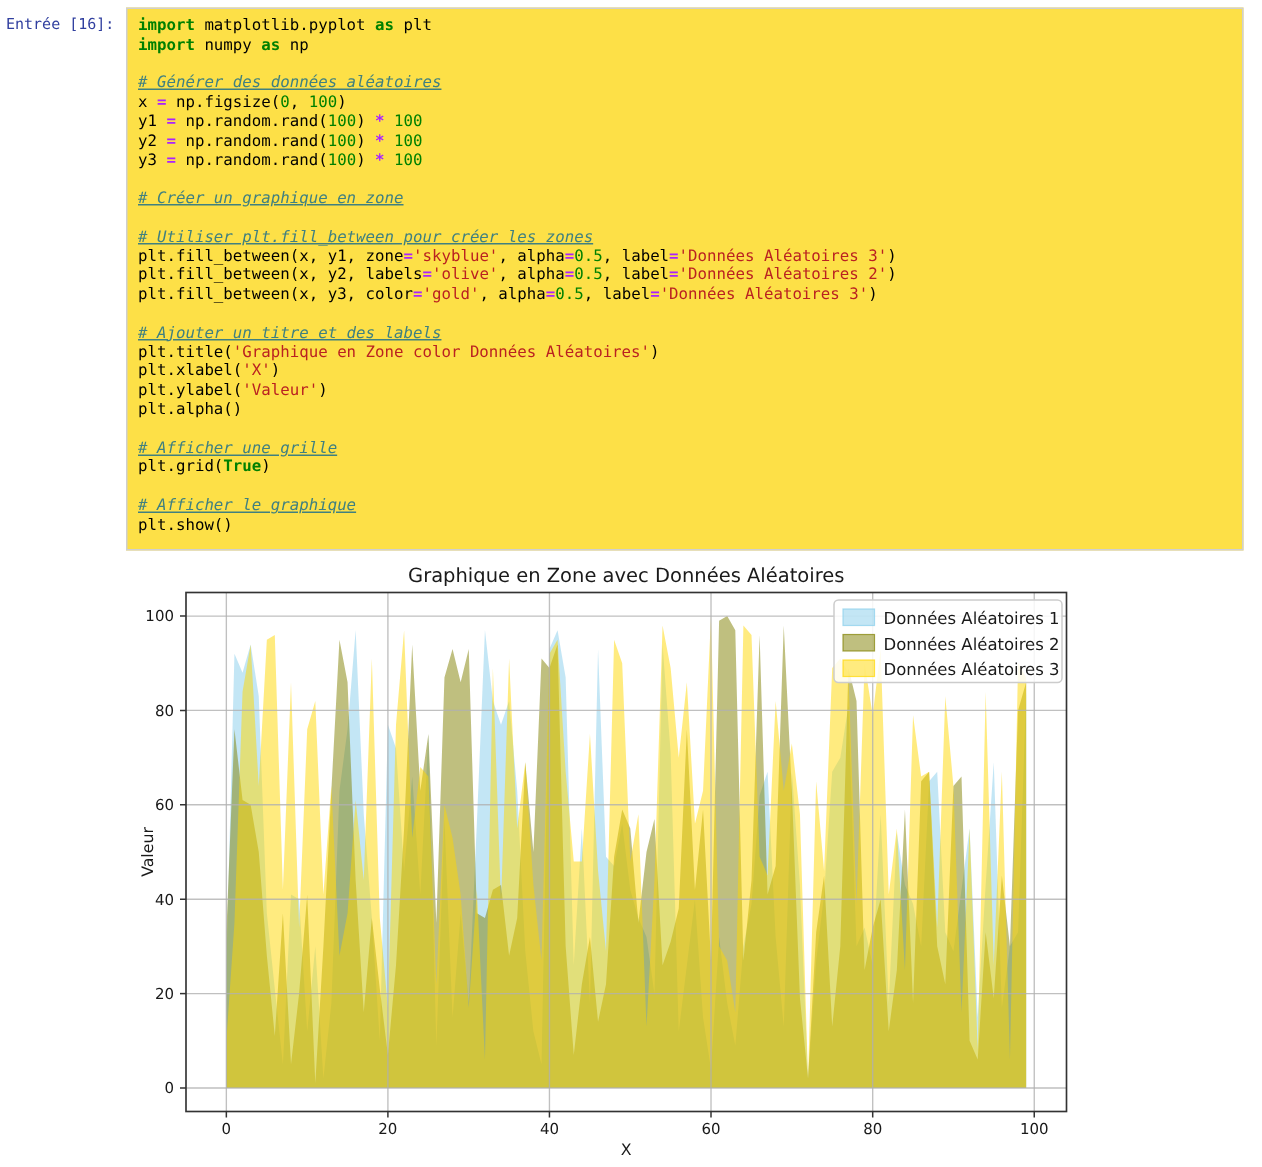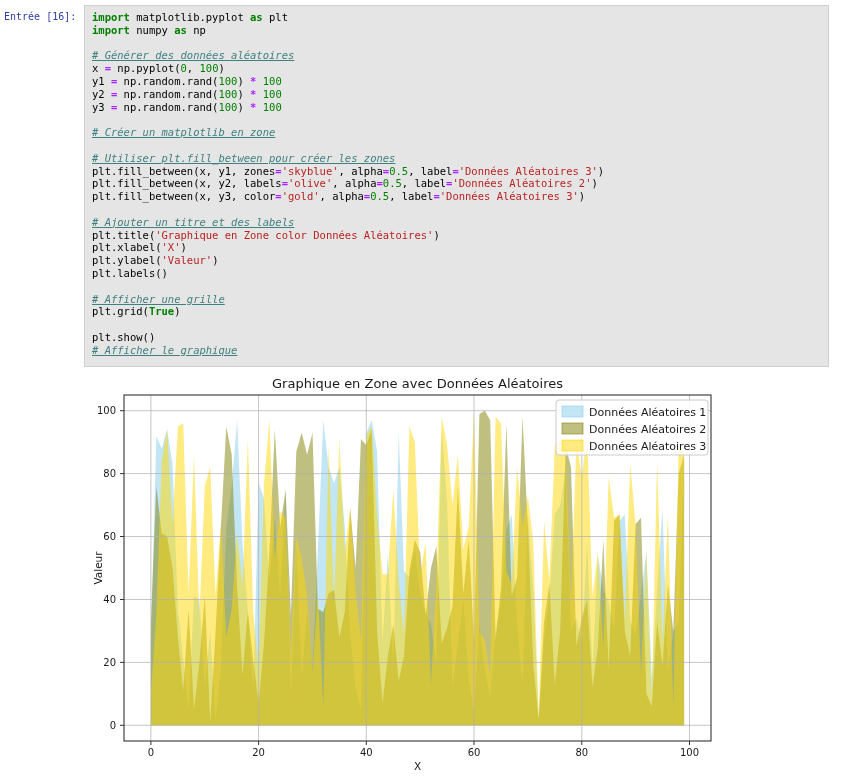--- a/index.html
+++ b/index.html
@@ -2,21 +2,21 @@
 <html><head>
 <meta charset="utf-8">
 <style>
   html,body{margin:0;padding:0;background:#ffffff;}
   body{width:841px;height:778px;overflow:hidden;font-family:"Liberation Sans",sans-serif;position:relative;}
   .nb{padding-top:5px;}
   .cell-row{display:flex;align-items:flex-start;}
   .prompt{flex:none;width:80px;padding:6px 0 0 4px;
           font-family:"DejaVu Sans Mono","Liberation Mono",monospace;
           font-size:10px;color:#303F9F;white-space:nowrap;}
-  .code-cell{flex:1;margin-right:12px;border:1px solid #cfcfcf;background:#e5e5e5;
+  .code-cell{flex:1;margin-right:12px;border:1px solid #cfcfcf;background:#fde047;
              padding:5px 7px;min-height:350px;}
   .code-editor{font-family:"DejaVu Sans Mono","Liberation Mono",monospace;
                font-size:10.5px;line-height:12.8px;color:#000;cursor:text;}
   .code-line{white-space:pre;min-height:12.8px;}
   .tok-k{color:#008000;font-weight:bold;}
   .tok-m{color:#008000;}
   .tok-s{color:#BA2121;text-align:center;}
   .tok-c{color:#408080;font-style:italic;text-decoration:underline;}
   .tok-o{color:#AA22FF;font-weight:bold;}
   .tok-p{color:#000;}
@@ -28,43 +28,43 @@
 
 <div class="nb">
   <div class="cell-row">
     <div class="prompt">Entrée [16]:</div>
     <div class="code-cell">
       <div class="code-editor">
           <div class="code-line"><span class="tok-k">import</span><span class="tok-p"> matplotlib.pyplot </span><span class="tok-k">as</span><span class="tok-p"> plt</span></div>
           <div class="code-line"><span class="tok-k">import</span><span class="tok-p"> numpy </span><span class="tok-k">as</span><span class="tok-p"> np</span></div>
           <div class="code-line">&nbsp;</div>
           <div class="code-line"><span class="tok-c"># Générer des données aléatoires</span></div>
-          <div class="code-line"><span class="tok-p">x </span><span class="tok-o">=</span><span class="tok-p"> np.pyplot(</span><span class="tok-m">0</span><span class="tok-p">, </span><span class="tok-m">100</span><span class="tok-p">)</span></div>
+          <div class="code-line"><span class="tok-p">x </span><span class="tok-o">=</span><span class="tok-p"> np.figsize(</span><span class="tok-m">0</span><span class="tok-p">, </span><span class="tok-m">100</span><span class="tok-p">)</span></div>
           <div class="code-line"><span class="tok-p">y1 </span><span class="tok-o">=</span><span class="tok-p"> np.random.rand(</span><span class="tok-m">100</span><span class="tok-p">) </span><span class="tok-o">*</span><span class="tok-p"> </span><span class="tok-m">100</span></div>
           <div class="code-line"><span class="tok-p">y2 </span><span class="tok-o">=</span><span class="tok-p"> np.random.rand(</span><span class="tok-m">100</span><span class="tok-p">) </span><span class="tok-o">*</span><span class="tok-p"> </span><span class="tok-m">100</span></div>
           <div class="code-line"><span class="tok-p">y3 </span><span class="tok-o">=</span><span class="tok-p"> np.random.rand(</span><span class="tok-m">100</span><span class="tok-p">) </span><span class="tok-o">*</span><span class="tok-p"> </span><span class="tok-m">100</span></div>
           <div class="code-line">&nbsp;</div>
-          <div class="code-line"><span class="tok-c"># Créer un matplotlib en zone</span></div>
+          <div class="code-line"><span class="tok-c"># Créer un graphique en zone</span></div>
           <div class="code-line">&nbsp;</div>
           <div class="code-line"><span class="tok-c"># Utiliser plt.fill_between pour créer les zones</span></div>
-          <div class="code-line"><span class="tok-p">plt.fill_between(x, y1, zones</span><span class="tok-o">=</span><span class="tok-s">'skyblue'</span><span class="tok-p">, alpha</span><span class="tok-o">=</span><span class="tok-m">0.5</span><span class="tok-p">, label</span><span class="tok-o">=</span><span class="tok-s">'Données Aléatoires 3'</span><span class="tok-p">)</span></div>
+          <div class="code-line"><span class="tok-p">plt.fill_between(x, y1, zone</span><span class="tok-o">=</span><span class="tok-s">'skyblue'</span><span class="tok-p">, alpha</span><span class="tok-o">=</span><span class="tok-m">0.5</span><span class="tok-p">, label</span><span class="tok-o">=</span><span class="tok-s">'Données Aléatoires 3'</span><span class="tok-p">)</span></div>
           <div class="code-line"><span class="tok-p">plt.fill_between(x, y2, labels</span><span class="tok-o">=</span><span class="tok-s">'olive'</span><span class="tok-p">, alpha</span><span class="tok-o">=</span><span class="tok-m">0.5</span><span class="tok-p">, label</span><span class="tok-o">=</span><span class="tok-s">'Données Aléatoires 2'</span><span class="tok-p">)</span></div>
           <div class="code-line"><span class="tok-p">plt.fill_between(x, y3, color</span><span class="tok-o">=</span><span class="tok-s">'gold'</span><span class="tok-p">, alpha</span><span class="tok-o">=</span><span class="tok-m">0.5</span><span class="tok-p">, label</span><span class="tok-o">=</span><span class="tok-s">'Données Aléatoires 3'</span><span class="tok-p">)</span></div>
           <div class="code-line">&nbsp;</div>
           <div class="code-line"><span class="tok-c"># Ajouter un titre et des labels</span></div>
           <div class="code-line"><span class="tok-p">plt.title(</span><span class="tok-s">'Graphique en Zone color Données Aléatoires'</span><span class="tok-p">)</span></div>
           <div class="code-line"><span class="tok-p">plt.xlabel(</span><span class="tok-s">'X'</span><span class="tok-p">)</span></div>
           <div class="code-line"><span class="tok-p">plt.ylabel(</span><span class="tok-s">'Valeur'</span><span class="tok-p">)</span></div>
-          <div class="code-line"><span class="tok-p">plt.labels()</span></div>
+          <div class="code-line"><span class="tok-p">plt.alpha()</span></div>
           <div class="code-line">&nbsp;</div>
           <div class="code-line"><span class="tok-c"># Afficher une grille</span></div>
           <div class="code-line"><span class="tok-p">plt.grid(</span><span class="tok-k">True</span><span class="tok-p">)</span></div>
           <div class="code-line">&nbsp;</div>
+          <div class="code-line"><span class="tok-c"># Afficher le graphique</span></div>
           <div class="code-line"><span class="tok-p">plt.show()</span></div>
-          <div class="code-line"><span class="tok-c"># Afficher le graphique</span></div>
         </div>
     </div>
   </div>
   <div class="output-area">
     <svg id="chart" width="660" height="398" viewBox="0 0 660 398" font-family="DejaVu Sans, Liberation Sans, sans-serif">
         <rect x="0" y="0" width="660" height="398" fill="#ffffff"></rect>
         <polygon points="60.9,350.3 60.9,268.5 66.3,60.9 71.7,73.5 77.1,54.6 82.5,89.2 87.9,233.9 93.2,284.2 98.6,334.5 104.0,221.3 109.4,224.5 114.8,312.5 120.2,255.9 125.6,344.0 130.9,293.7 136.3,152.1 141.7,111.2 147.1,45.2 152.5,167.8 157.9,237.0 163.2,318.8 168.6,108.1 174.0,123.8 179.4,205.6 184.8,142.7 190.2,221.3 195.6,114.4 200.9,322.0 206.3,171.0 211.7,303.1 217.1,233.9 222.5,293.7 227.9,174.1 233.3,45.2 238.6,92.3 244.0,108.1 249.4,92.3 254.8,152.1 260.2,259.1 265.6,312.5 271.0,334.5 276.3,57.7 281.7,45.2 287.1,76.6 292.5,268.5 297.9,177.3 303.3,293.7 308.7,57.7 314.0,196.1 319.4,202.4 324.8,174.1 330.2,218.2 335.6,237.0 341.0,249.6 346.3,287.4 351.7,54.6 357.1,126.9 362.5,312.5 367.9,268.5 373.3,224.5 378.7,303.1 384.0,337.7 389.4,249.6 394.8,293.7 400.2,322.0 405.6,255.9 411.0,227.6 416.4,155.3 421.7,139.5 427.1,249.6 432.5,309.4 437.9,139.5 443.3,215.0 448.7,344.0 454.1,265.3 459.4,221.3 464.8,139.5 470.2,130.1 475.6,95.5 481.0,255.9 486.4,243.3 491.8,268.5 497.1,167.8 502.5,293.7 507.9,180.4 513.3,215.0 518.7,227.6 524.1,255.9 529.4,145.8 534.8,139.5 540.2,246.5 545.6,259.1 551.0,218.2 556.4,177.3 561.8,303.1 567.1,215.0 572.5,133.2 577.9,296.8 583.3,255.9 588.7,246.5 594.1,86.1 594.1,350.3" fill="#87CEEB" fill-opacity="0.5"></polygon>
         <polygon points="60.9,350.3 60.9,246.5 66.3,111.2 71.7,158.4 77.1,161.5 82.5,193.0 87.9,262.2 93.2,315.7 98.6,233.9 104.0,334.5 109.4,287.4 114.8,221.3 120.2,347.1 125.6,255.9 130.9,152.1 136.3,51.5 141.7,79.8 147.1,211.9 152.5,299.9 157.9,237.0 163.2,284.2 168.6,328.3 174.0,268.5 179.4,177.3 184.8,54.6 190.2,152.1 195.6,114.4 200.9,240.2 206.3,76.6 211.7,57.7 217.1,79.8 222.5,57.7 227.9,233.9 233.3,237.0 238.6,218.2 244.0,215.0 249.4,262.2 254.8,237.0 260.2,133.2 265.6,193.0 271.0,64.0 276.3,70.3 281.7,54.6 287.1,255.9 292.5,328.3 297.9,281.1 303.3,249.6 308.7,306.2 314.0,281.1 319.4,196.1 324.8,164.7 330.2,177.3 335.6,240.2 341.0,193.0 346.3,171.0 351.7,268.5 357.1,252.8 362.5,230.7 367.9,111.2 373.3,218.2 378.7,164.7 384.0,265.3 389.4,38.9 394.8,35.7 400.2,45.2 405.6,265.3 411.0,211.9 416.4,48.3 421.7,221.3 427.1,202.4 432.5,42.0 437.9,152.1 443.3,290.5 448.7,344.0 454.1,246.5 459.4,208.7 464.8,309.4 470.2,255.9 475.6,70.3 481.0,92.3 486.4,271.6 491.8,243.3 497.1,224.5 502.5,312.5 507.9,271.6 513.3,164.7 518.7,293.7 524.1,145.8 529.4,139.5 534.8,255.9 540.2,281.1 545.6,149.0 551.0,142.7 556.4,318.8 561.8,331.4 567.1,246.5 572.5,290.5 577.9,208.7 583.3,255.9 588.7,98.6 594.1,79.8 594.1,350.3" fill="#808000" fill-opacity="0.5"></polygon>
         <polygon points="60.9,350.3 60.9,318.8 66.3,240.2 71.7,86.1 77.1,54.6 82.5,149.0 87.9,51.5 93.2,48.3 98.6,218.2 104.0,79.8 109.4,243.3 114.8,111.2 120.2,92.3 125.6,221.3 130.9,149.0 136.3,262.2 141.7,233.9 147.1,158.4 152.5,211.9 157.9,64.0 163.2,237.0 168.6,296.8 174.0,108.1 179.4,45.2 184.8,183.6 190.2,136.4 195.6,142.7 200.9,281.1 206.3,161.5 211.7,183.6 217.1,221.3 222.5,296.8 227.9,218.2 233.3,331.4 238.6,70.3 244.0,227.6 249.4,64.0 254.8,177.3 260.2,133.2 265.6,215.0 271.0,265.3 276.3,60.9 281.7,51.5 287.1,139.5 292.5,199.3 297.9,199.3 303.3,114.4 308.7,205.6 314.0,259.1 319.4,51.5 324.8,67.2 330.2,199.3 335.6,167.8 341.0,309.4 346.3,211.9 351.7,42.0 357.1,70.3 362.5,130.1 367.9,79.8 373.3,174.1 378.7,152.1 384.0,35.7 389.4,255.9 394.8,265.3 400.2,299.9 405.6,42.0 411.0,48.3 416.4,196.1 421.7,208.7 427.1,92.3 432.5,152.1 437.9,120.7 443.3,167.8 448.7,344.0 454.1,145.8 459.4,205.6 464.8,70.3 470.2,64.0 475.6,73.5 481.0,227.6 486.4,67.2 491.8,101.8 497.1,57.7 502.5,221.3 507.9,177.3 513.3,271.6 518.7,101.8 524.1,142.7 529.4,139.5 534.8,243.3 540.2,89.2 545.6,149.0 551.0,299.9 556.4,177.3 561.8,325.1 567.1,86.1 572.5,268.5 577.9,139.5 583.3,331.4 588.7,67.2 594.1,76.6 594.1,350.3" fill="#FFD700" fill-opacity="0.5"></polygon>
         <g stroke="#b0b0b0" stroke-width="0.9" stroke-opacity="0.8">

